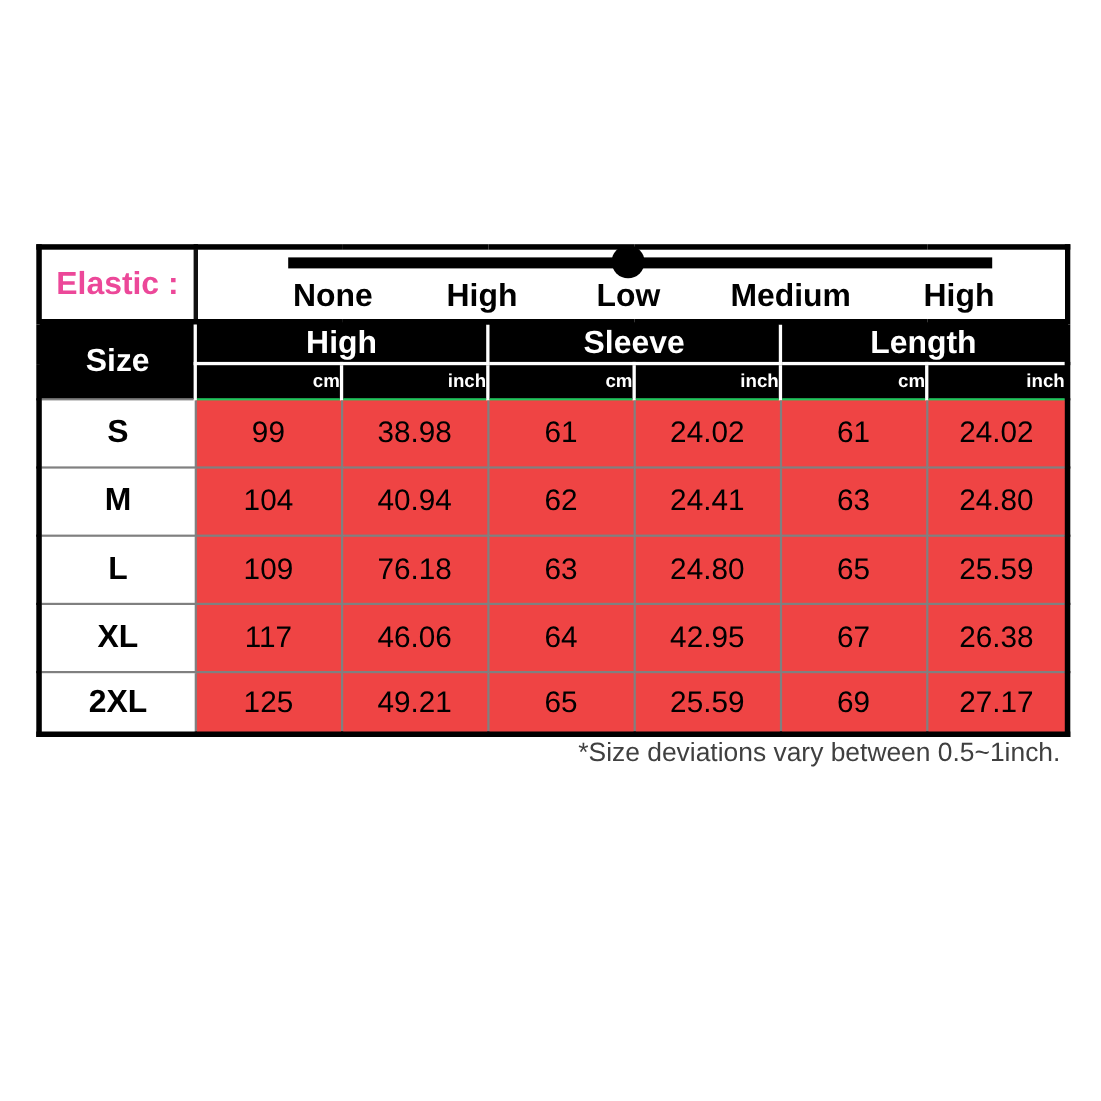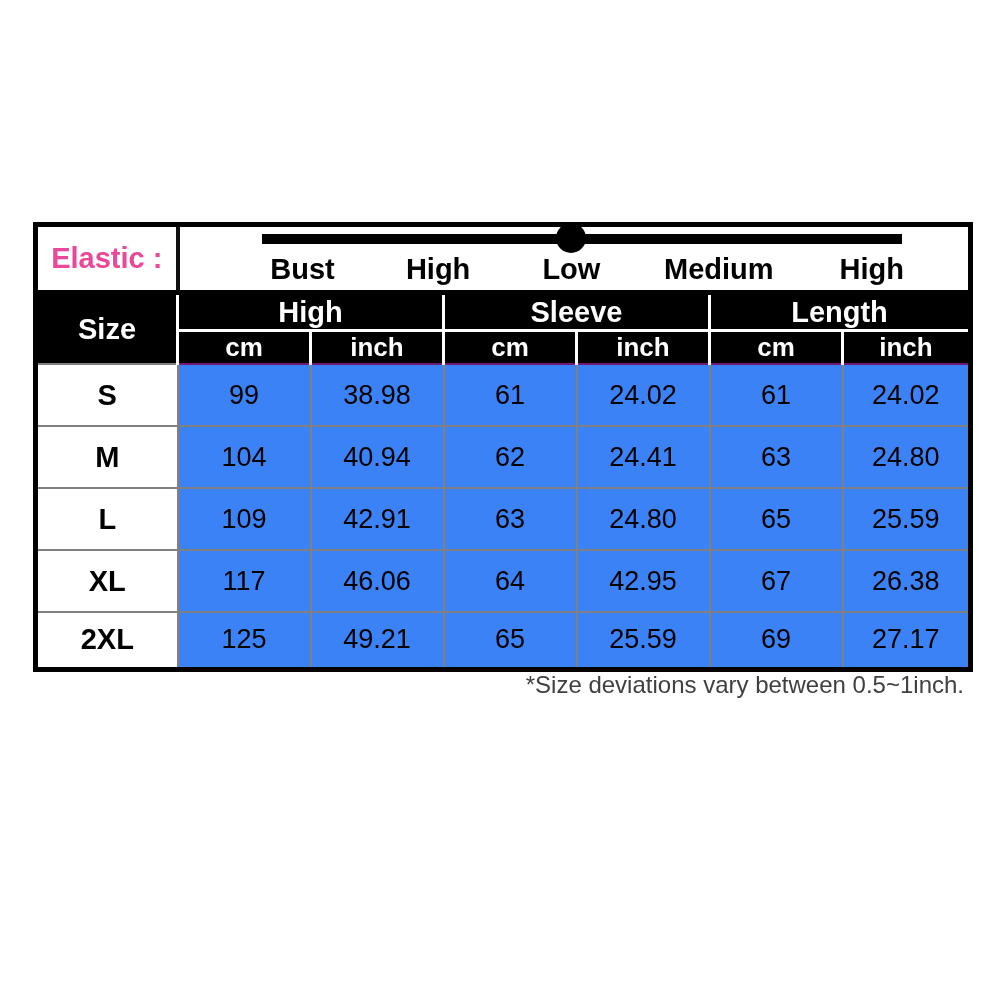--- a/index.html
+++ b/index.html
@@ -65,33 +65,33 @@
   tr.group-row { height: 38px; }
   tr.units-row { height: 32px; }
   td.hcell {
     background: #000000;
     color: #ffffff;
     font-weight: bold;
     border: 3px solid #ffffff;
   }
   td.corner-cell { font-size: 29px; border-bottom: 2px solid #808080; }
   td.group-cell  { font-size: 29px; }
-  td.unit-cell   { font-size: 26px; border-bottom: 2px solid #701a75; }
+  td.unit-cell   { font-size: 17px; border-bottom: 2px solid #22c55e; text-align: right; }
   
   tr.data-row { height: 62px; }
   tr.data-row-last { height: 57px; }
   td.row-label {
     background: #ffffff;
     font-weight: bold;
     font-size: 29px;
     border: 2px solid #808080;
     color: #000000;
   }
   td.value-cell {
-    background: #3b82f6;
+    background: #ef4444;
     font-size: 27px;
     border: 2px solid #808080;
     color: #000000;
   }
   
   .footnote {
     position: absolute;
     left: 29px; top: 671px;
     width: 935px;
     text-align: right;
@@ -112,21 +112,21 @@
       <col style="width:133px">
     <col style="width:128px">
   </colgroup>
   <tbody>
 
     <tr class="elastic-row">
       <td class="elastic-label">Elastic :</td>
       <td class="elastic-cell" colspan="6">
         <div class="slider-track"></div>
         <div class="slider-handle" style="left:49.6%"></div>
-        <span class="scale-label" style="left:15.6%">Bust</span>
+        <span class="scale-label" style="left:15.6%">None</span>
         <span class="scale-label" style="left:32.8%">High</span>
         <span class="scale-label" style="left:49.7%">Low</span>
         <span class="scale-label" style="left:68.4%">Medium</span>
         <span class="scale-label" style="left:87.8%">High</span>
       </td>
     </tr>
 
     <tr class="group-row">
       <td class="hcell corner-cell" rowspan="2">Size</td>
       <td class="hcell group-cell" colspan="2">High</td>
@@ -157,21 +157,21 @@
       <td class="value-cell">104</td>
       <td class="value-cell">40.94</td>
       <td class="value-cell">62</td>
       <td class="value-cell">24.41</td>
       <td class="value-cell">63</td>
       <td class="value-cell">24.80</td>
     </tr>
     <tr class="data-row">
       <td class="row-label">L</td>
       <td class="value-cell">109</td>
-      <td class="value-cell">42.91</td>
+      <td class="value-cell">76.18</td>
       <td class="value-cell">63</td>
       <td class="value-cell">24.80</td>
       <td class="value-cell">65</td>
       <td class="value-cell">25.59</td>
     </tr>
     <tr class="data-row">
       <td class="row-label">XL</td>
       <td class="value-cell">117</td>
       <td class="value-cell">46.06</td>
       <td class="value-cell">64</td>

